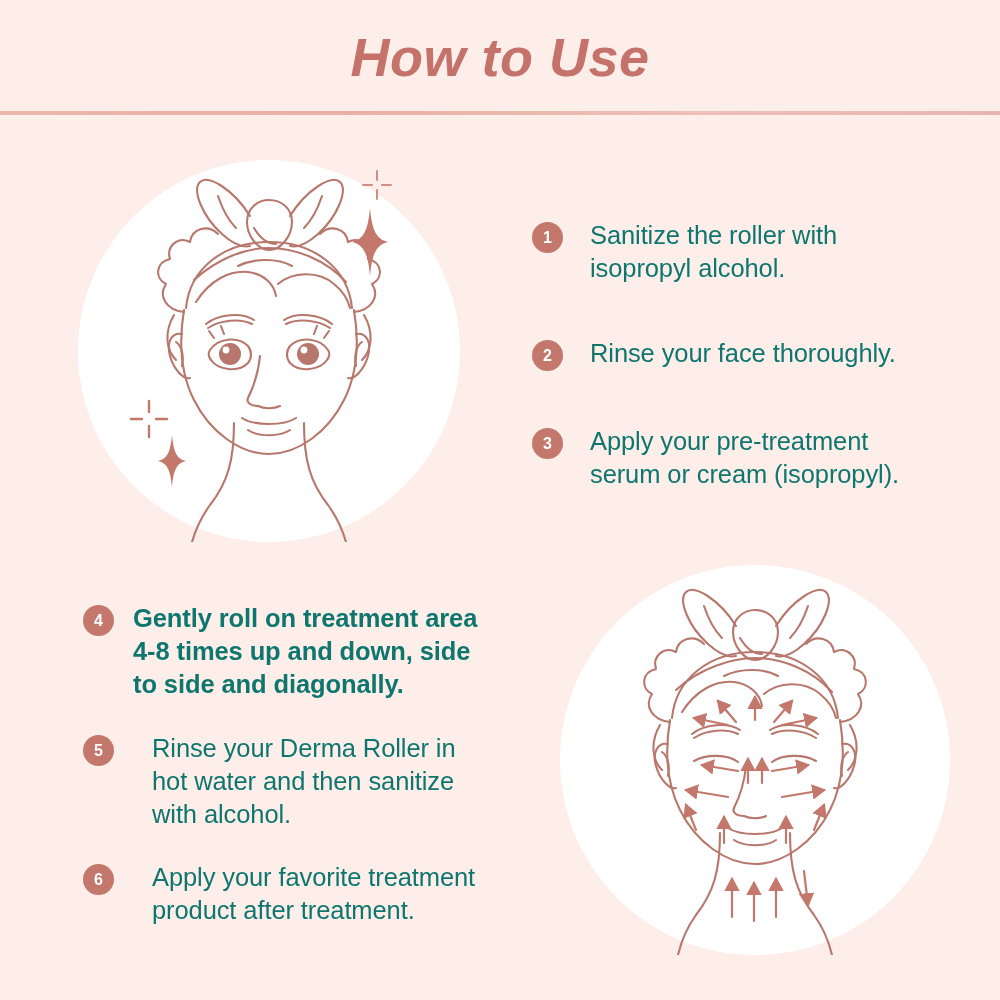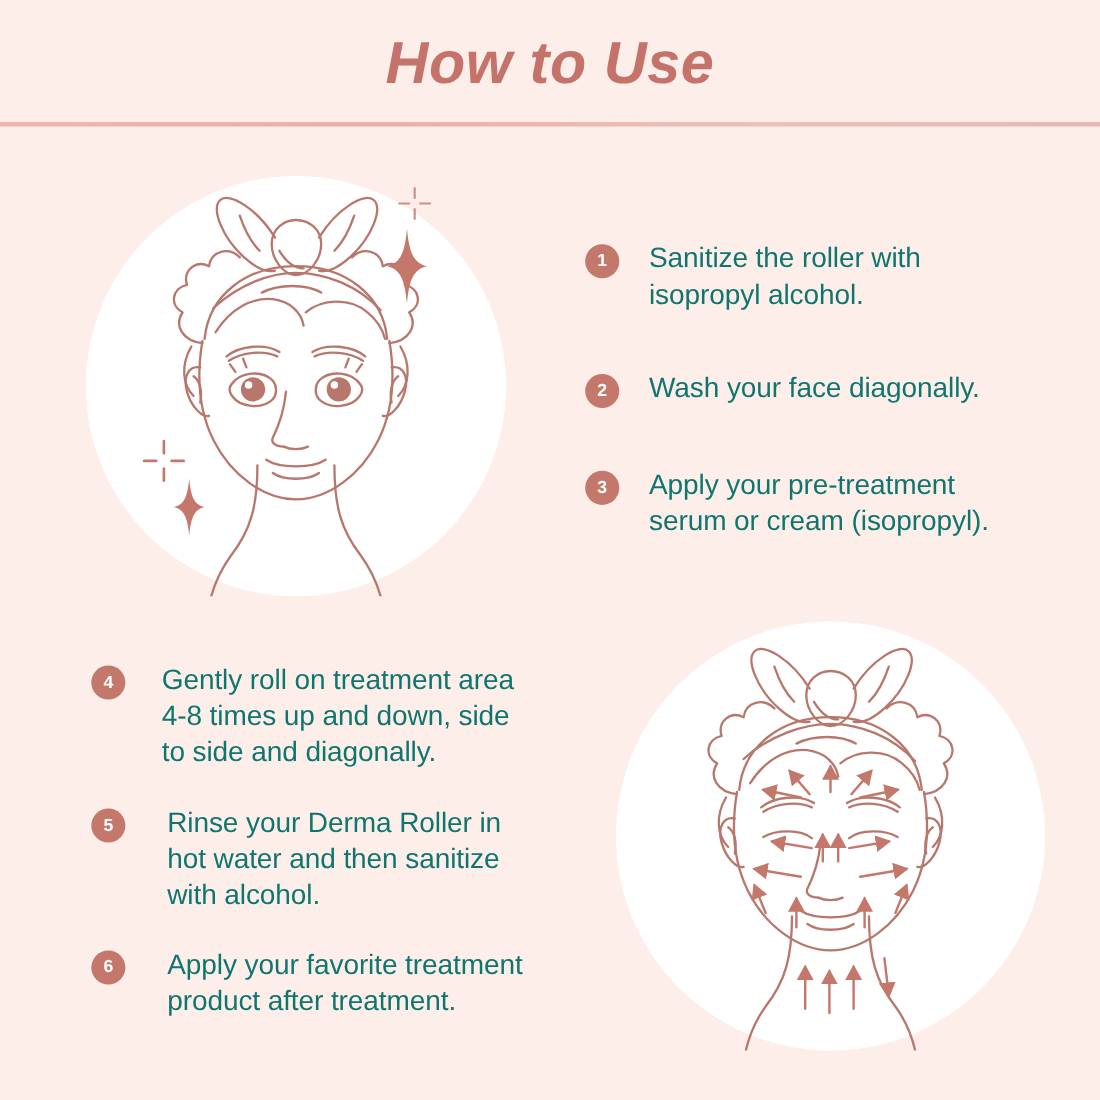--- a/index.html
+++ b/index.html
@@ -78,21 +78,21 @@
   
   #step-1 { left:532px; top:219px; }
   #step-2 { left:532px; top:337px; }
   #step-3 { left:532px; top:425px; }
   #step-1 .step-text, #step-2 .step-text, #step-3 .step-text { margin-left:27px; }
 
   
   #step-4 { left:83px; top:602px; }
   #step-5 { left:83px; top:732px; }
   #step-6 { left:83px; top:861px; }
-  #step-4 .step-text { margin-left:33px; }
+  #step-4 .step-text { margin-left:19px;font-weight:bold; }
   #step-5 .step-text, #step-6 .step-text { margin-left:38px; }
 </style>
 </head>
 <body>
 
 <div id="page">
 
   <div id="header">
     <div id="page-title">How to Use</div>
   </div>
@@ -292,21 +292,21 @@
   </div>
 
   <div class="step" id="step-1">
     <div class="badge">1</div>
     <div class="step-text">Sanitize the roller with
 isopropyl alcohol.</div>
   </div>
 
   <div class="step" id="step-2">
     <div class="badge">2</div>
-    <div class="step-text">Wash your face diagonally.</div>
+    <div class="step-text">Rinse your face thoroughly.</div>
   </div>
 
   <div class="step" id="step-3">
     <div class="badge">3</div>
     <div class="step-text">Apply your pre-treatment
 serum or cream (isopropyl).</div>
   </div>
 
   <div class="step" id="step-4">
     <div class="badge">4</div>

